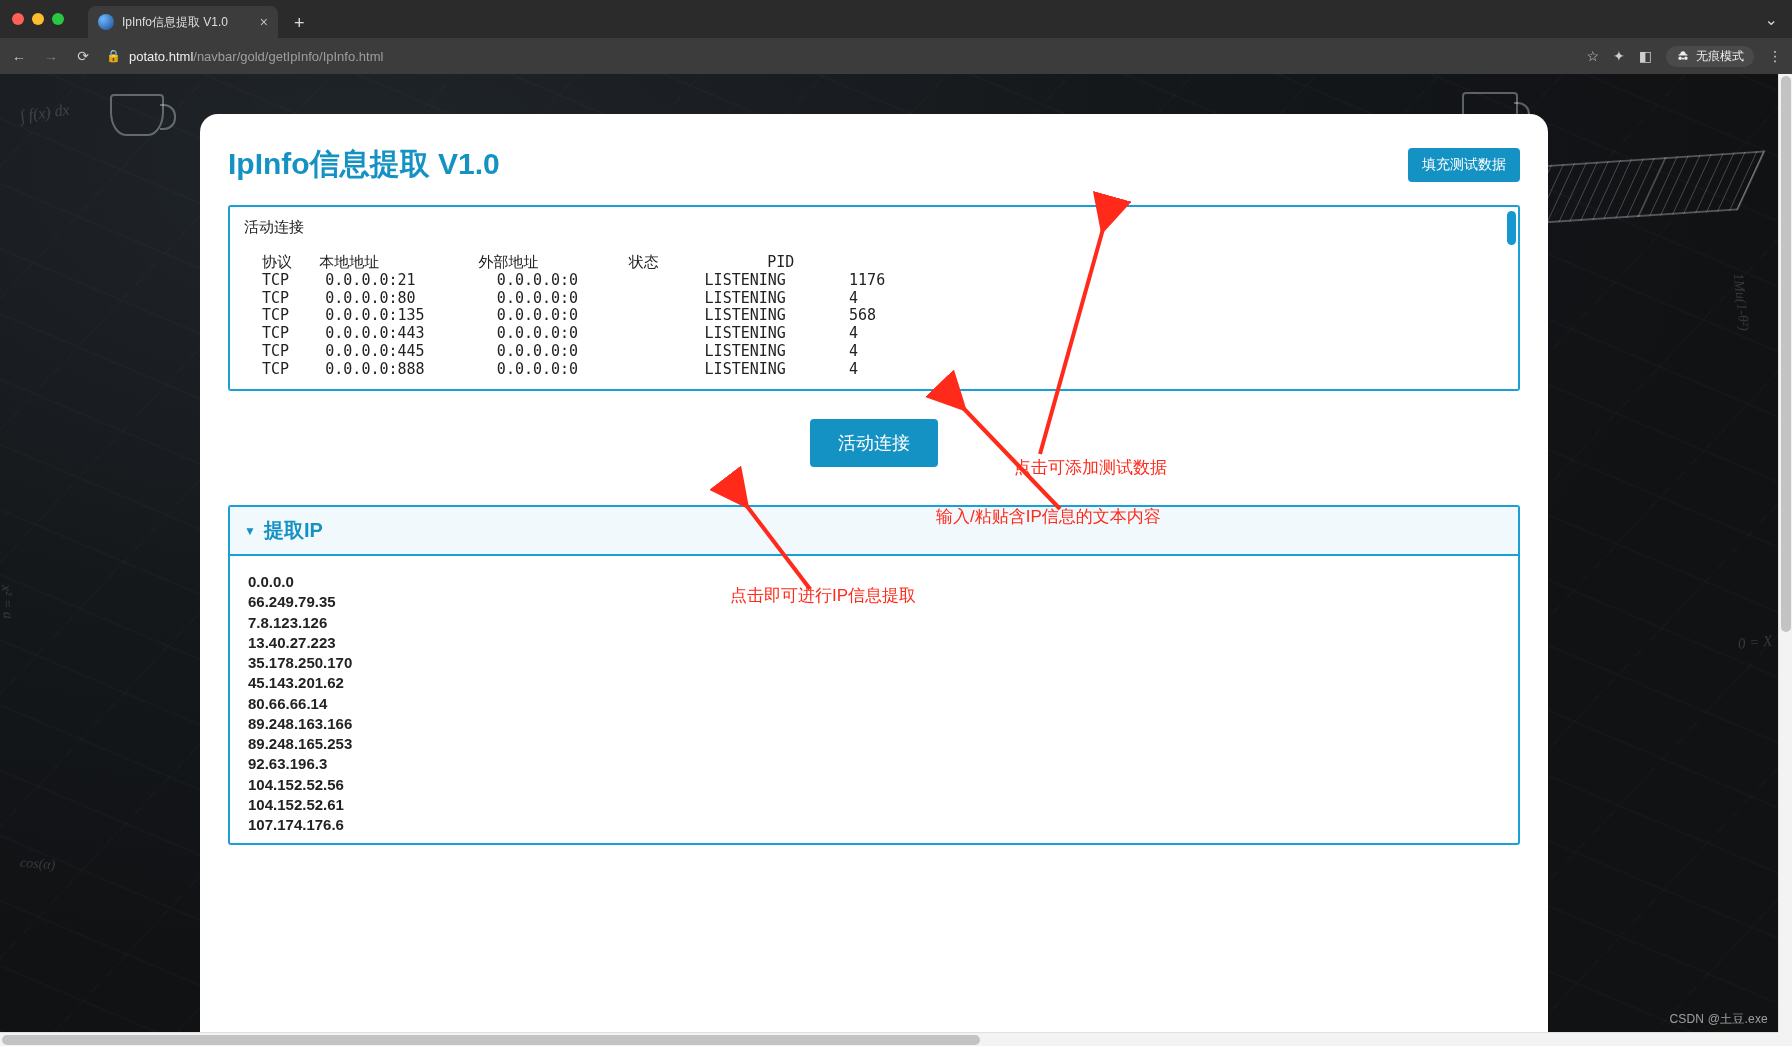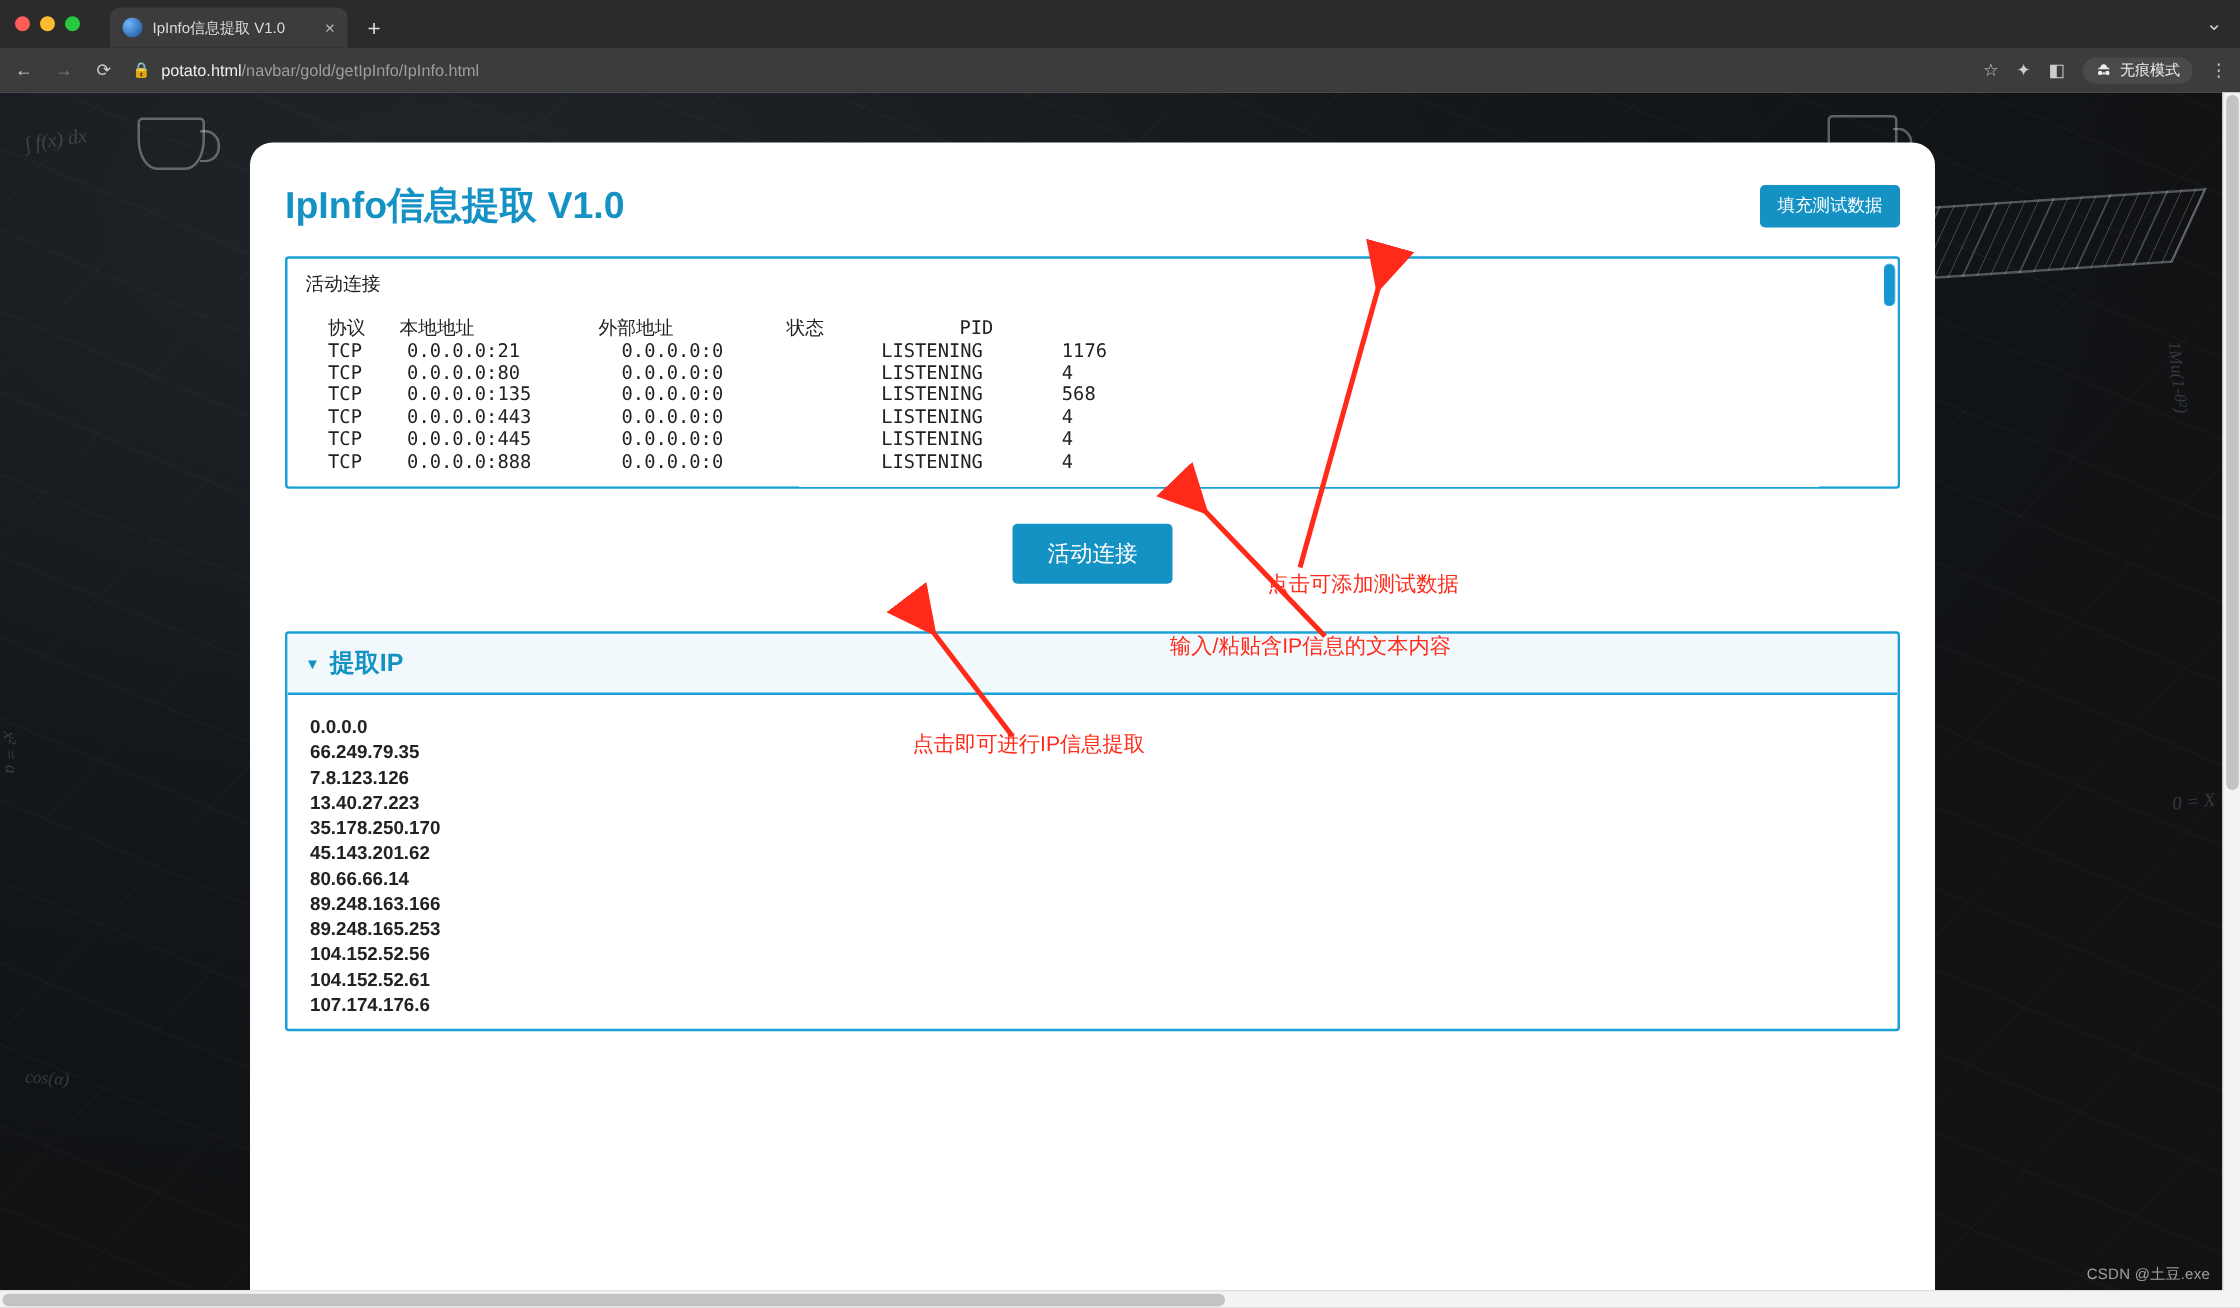--- a/index.html
+++ b/index.html
@@ -289,20 +289,21 @@
         <div class="section-body" id="ip-list">
             <div class="ip-line">0.0.0.0</div>
             <div class="ip-line">66.249.79.35</div>
             <div class="ip-line">7.8.123.126</div>
             <div class="ip-line">13.40.27.223</div>
             <div class="ip-line">35.178.250.170</div>
             <div class="ip-line">45.143.201.62</div>
             <div class="ip-line">80.66.66.14</div>
             <div class="ip-line">89.248.163.166</div>
             <div class="ip-line">89.248.165.253</div>
+            <div class="ip-line">92.63.196.3</div>
             <div class="ip-line">104.152.52.56</div>
             <div class="ip-line">104.152.52.61</div>
             <div class="ip-line">107.174.176.6</div>
           </div>
       </div>
     </div>
 
     <div class="anno" style="top:120px; left:1000px; width:220px; height:290px;">
       <svg width="220" height="290">
         <defs>

